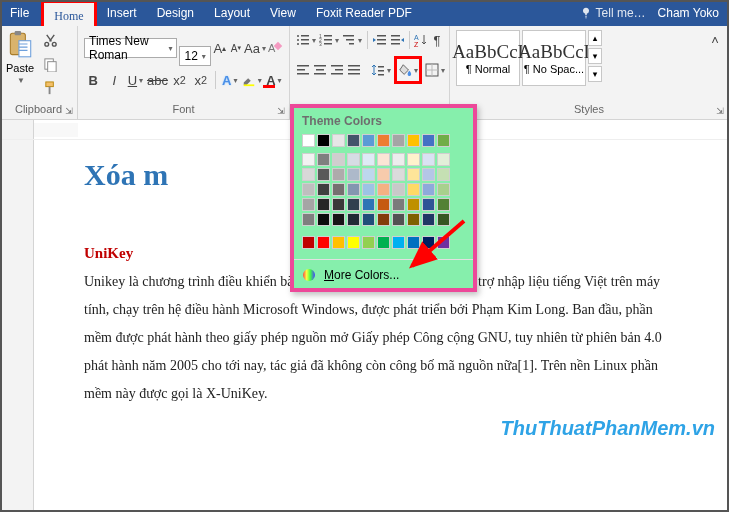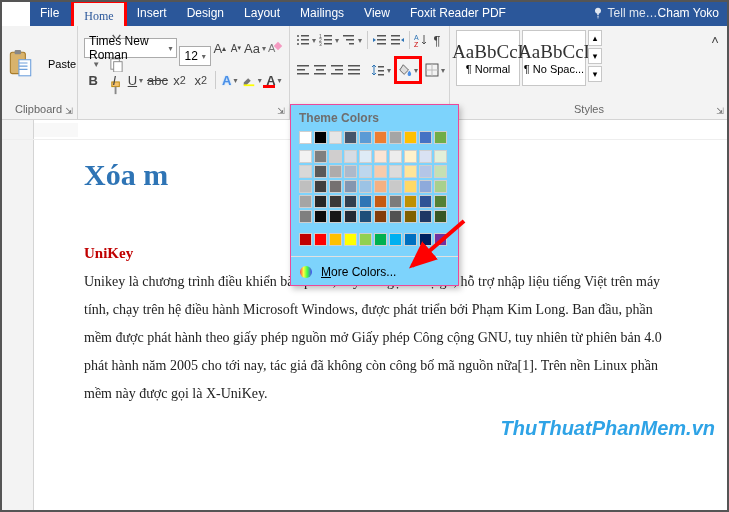--- a/index.html
+++ b/index.html
@@ -1,29 +1,29 @@
 <!DOCTYPE html>
 <html><head>
 <meta charset="utf-8">
 <style>
 * { margin: 0; padding: 0; box-sizing: border-box; }
 body { font-family: "Segoe UI", Arial, sans-serif; font-size: 12px; background: #fff; width: 729px; height: 512px; overflow: hidden; position: relative; }
-.titlebar { background: #2B579A; height: 26px; display: flex; color: #fff; font-size: 12px; margin-left: 30px; }
+.titlebar { background: #2B579A; height: 26px; display: flex; color: #fff; font-size: 12px; }
 .tab { padding: 0 10px; height: 26px; line-height: 26px; cursor: pointer; }
 .tab.file { background: #2B579A; }
 .tab.active { background: #F3F3F3; color: #2B579A; font-family: Liberation Serif, serif; }
 .tab.home-wrap { border: 3px solid #ff0000; padding: 0; margin-left: 2px; }
 .tab.home-wrap .tab { background: #F3F3F3; color: #2B579A; }
-.right-title { margin-left: auto; display: flex; align-items: center; padding-right: 10px; }
+.right-title { margin-left: auto; display: flex; align-items: center; gap: 12px; padding-right: 10px; }
 .tell-me { opacity: 0.85; display: flex; align-items: center; gap: 4px; }
 .ribbon { background: #F3F3F3; height: 94px; border-bottom: 1px solid #D4D4D4; display: flex; position: relative; }
 .group { border-right: 1px solid #D4D4D4; padding: 4px 6px 2px 6px; display: flex; flex-direction: column; justify-content: space-between; height: 100%; }
 .group-label { text-align: center; color: #666; font-size: 11px; padding-bottom: 2px; }
 .clipboard-body { display: flex; gap: 6px; }
-.paste { display: flex; flex-direction: row; align-items: center; gap: 14px; }
+.paste { display: flex; flex-direction: column; align-items: center; gap: 2px; }
 .paste-icon { width: 28px; height: 30px; }
 .small-col { display: flex; flex-direction: column; gap: 4px; }
 .font-row { display: flex; align-items: center; gap: 2px; }
 select, .combo { font-size: 12px; border: 1px solid #ABABAB; background: #fff; height: 20px; }
 .combo { display: inline-flex; align-items: center; padding: 0 4px; }
 .font-name { width: 128px; }
 .font-size { width: 40px; margin-top: 16px; }
 .btnrow { display: flex; gap: 3px; align-items: center; margin-top: 4px; }
 .ib { width: 20px; height: 20px; display: inline-flex; align-items: center; justify-content: center; color: #444; font-size: 13px; }
 .ib svg { display: block; }
@@ -40,21 +40,21 @@
 .ruler-corner { width: 34px; border-right: 1px solid #D4D4D4; background: #F3F3F3; }
 .ruler-body { flex: 1; display: flex; align-items: center; font-size: 9px; color: #555; }
 .ruler-body .rs { flex: 0 0 44px; height: 14px; background: #F8F8F8; }
 .doc-area { display: flex; height: calc(512px - 26px - 94px - 20px); background: #fff; }
 .vruler { width: 34px; background: #F3F3F3; border-right: 1px solid #D4D4D4; }
 .page { flex: 1; padding: 18px 50px 0 50px; position: relative; }
 .big-title { font-family: "Times New Roman", serif; font-size: 30px; font-weight: bold; color: #2E74B5; margin-bottom: 8px; }
 .subtitle { font-family: "Times New Roman", serif; font-size: 18px; font-weight: bold; color: #d00000; margin: 8px 0 24px 0; }
 .section-h { font-family: Liberation Serif, serif; font-size: 15px; font-weight: bold; color: #C00000; margin-bottom: 6px; }
 .body-text { font-family: "Times New Roman", serif; font-size: 14px; line-height: 2.0; color: #222; }
-.dropdown { position: absolute; left: 290px; top: 104px; width: 169px; background: #7dd3fc; border: 1px solid #ec4899; box-shadow: 2px 3px 6px rgba(0,0,0,0.25); z-index: 50; }
+.dropdown { position: absolute; left: 290px; top: 104px; width: 187px; background: #86efac; border: 4px solid #ec4899; box-shadow: 2px 3px 6px rgba(0,0,0,0.25); z-index: 50; }
 .dd-title { padding: 6px 8px 4px 8px; color: #6E6E6E; font-weight: 600; font-size: 12px; }
 .swatches { padding: 2px 8px 6px 8px; }
 .sw-row { display: flex; gap: 2px; margin-bottom: 2px; }
 .sw { width: 13px; height: 13px; border: 1px solid #CFCFCF; }
 .dd-sep { height: 1px; background: #E1E1E1; margin: 2px 0; }
 .no-color { border: 4px solid #ff0000; margin: 2px; }
 .no-color-inner { display: flex; align-items: center; gap: 8px; padding: 5px 6px; background: #D5D5D5; }
 .nc-sw { width: 14px; height: 14px; border: 1px solid #BEBEBE; background: #fff; }
 .more-colors { display: flex; align-items: center; gap: 8px; padding: 6px 8px; }
 .arrow { position: absolute; left: 404px; top: 216px; z-index: 60; pointer-events: none; }
@@ -67,21 +67,20 @@
 <body>
 
 <div class="titlebar">
   <div class="tab file">File</div>
   <div class="tab home-wrap">
     <div class="tab active">Home</div>
   </div>
   <div class="tab">Insert</div>
   <div class="tab">Design</div>
   <div class="tab">Layout</div>
-  <div class="tab">Mailings</div>
   <div class="tab">View</div>
   <div class="tab">Foxit Reader PDF</div>
   <div class="right-title">
     <span class="tell-me">
       <svg width="12" height="12" viewBox="0 0 16 16">
           <path fill="#fff" d="M8 1a4 4 0 0 0-1 7.87V11h2V8.87A4 4 0 0 0 8 1zm-1 11h2v1H7zm0 2h2v1H7z"></path>
         </svg>
       <span>Tell me…</span>
     </span>
     <span>Cham Yoko</span>
@@ -176,20 +175,21 @@
             </svg>
             <span class="drop-arrow">▾</span>
           </span>
         <span class="ib">
             <span style="font-weight:bold">A</span>
             <span style="display:inline-block;width:12px;height:3px;background:#FF0000;margin-left:-10px;margin-top:12px;position:absolute"></span>
             <span class="drop-arrow">▾</span>
           </span>
       </div>
     </div>
+    <div class="group-label">Font</div>
     <span class="launcher">⇲</span>
   </div>
 
   <div class="group" style="width:160px;position:relative">
     <div class="para-body">
       <div class="btnrow" style="margin-top:0">
         <span class="ib">
             <svg width="14" height="14" viewBox="0 0 14 14">
               <circle cx="2" cy="3" r="1" fill="#555"></circle>
               <rect x="5" y="2" width="8" height="1.5" fill="#555"></rect>

